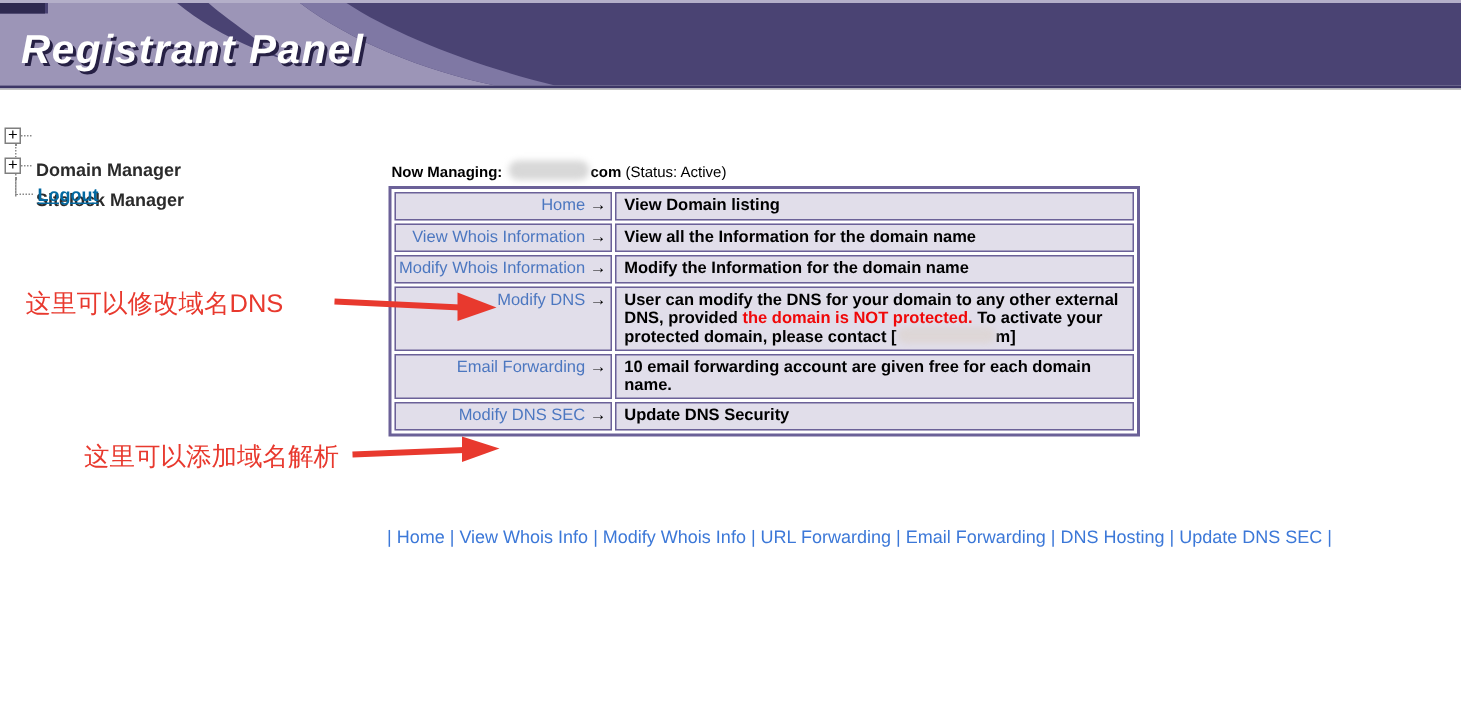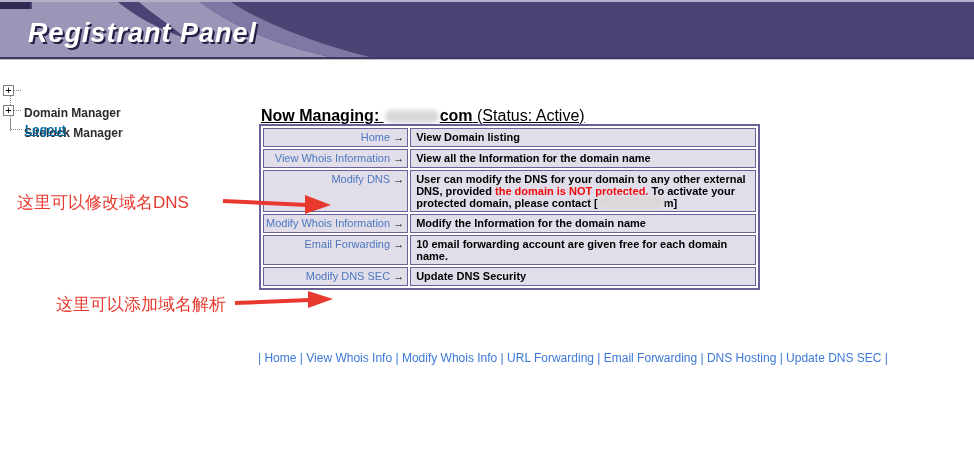--- a/index.html
+++ b/index.html
@@ -10,21 +10,21 @@
   }
 
   
   .banner { position:absolute; left:0; top:0; width:974px; height:61px; }
   .b-top   { height:2px; background:#b4afc9; }
   .b-body  { position:relative; height:55px; background:#4a4373; }
   .b-body svg { position:absolute; left:0; top:0; }
   .b-dark  { height:2px; background:#3d3766; }
   .b-gray  { height:1px; background:#c2c2c2; }
   .banner-title {
-    position:absolute; left:28px; top:16px;
+    position:absolute; left:14px; top:16px;
     font-size:27px; font-weight:bold; font-style:italic; letter-spacing:1px;
     color:#ffffff; text-shadow:2px 2px 0 #262044; white-space:nowrap;
   }
 
   
   .tree { position:absolute; left:3px; top:80px; width:250px; }
   .tree-vline { position:absolute; left:7px; top:15px; height:36px; border-left:1px dotted #8a8a8a; }
   .tree-row { position:relative; height:20px; display:flex; align-items:center; }
   .plusbox {
     position:relative; z-index:2; width:11px; height:11px; background:#fff;
@@ -36,21 +36,21 @@
     border-left:1px dotted #8a8a8a; border-bottom:1px dotted #8a8a8a; flex:0 0 auto; }
   .tree-label { font-size:12px; font-weight:bold; color:#2b2b2b; white-space:nowrap;margin-top:46px; }
   .tree-link  { font-size:12px; font-weight:bold; color:#0369a1; white-space:nowrap; cursor:pointer;text-decoration:underline; }
 
   
   .section-bar {
     position:absolute; left:258px; top:86px; width:716px; height:20px;
     background:#857d9e; color:#fff; font-size:11px; font-weight:bold;
     line-height:20px; padding-left:5px;
   }
-  .now-line { position:absolute; left:261px; top:107px; font-size:16px; color:#000; white-space:nowrap;text-decoration:underline; }
+  .now-line { position:absolute; left:261px; top:107px; font-size:10px; color:#000; white-space:nowrap; }
   .now-line .bold { font-weight:bold; }
   .blur { display:inline-block; background:#d8d8d8; border-radius:7px; filter:blur(2px); }
   .domain-blur { width:54px; height:13px; vertical-align:-2px; margin:0 1px; }
   .email-blur  { width:66px; height:11px; vertical-align:-1px; background:#ddd6d6; }
 
   table.features {
     position:absolute; left:259px; top:124px; width:501px;
     border-collapse:separate; border-spacing:2px;
     background:#fff; border:2px solid #6b6198;
   }
@@ -133,26 +133,26 @@
     <tbody>
         <tr>
           <td class="link-cell"><span class="tlink">Home</span><span class="cell-arrow"> →</span></td>
           <td class="desc-cell">View Domain listing</td>
         </tr>
         <tr>
           <td class="link-cell"><span class="tlink">View Whois Information</span><span class="cell-arrow"> →</span></td>
           <td class="desc-cell">View all the Information for the domain name</td>
         </tr>
         <tr>
+          <td class="link-cell"><span class="tlink">Modify Whois Information</span><span class="cell-arrow"> →</span></td>
+          <td class="desc-cell">Modify the Information for the domain name</td>
+        </tr>
+        <tr>
           <td class="link-cell"><span class="tlink">Modify DNS</span><span class="cell-arrow"> →</span></td>
           <td class="desc-cell">User can modify the DNS for your domain to any other external DNS, provided <span class="red-text">the domain is NOT protected.</span> To activate your protected domain, please contact [<span class="blur email-blur"></span>m]</td>
-        </tr>
-        <tr>
-          <td class="link-cell"><span class="tlink">Modify Whois Information</span><span class="cell-arrow"> →</span></td>
-          <td class="desc-cell">Modify the Information for the domain name</td>
         </tr>
         <tr>
           <td class="link-cell"><span class="tlink">Email Forwarding</span><span class="cell-arrow"> →</span></td>
           <td class="desc-cell">10 email forwarding account are given free for each domain name.</td>
         </tr>
         <tr>
           <td class="link-cell"><span class="tlink">Modify DNS SEC</span><span class="cell-arrow"> →</span></td>
           <td class="desc-cell">Update DNS Security</td>
         </tr>
       </tbody>

